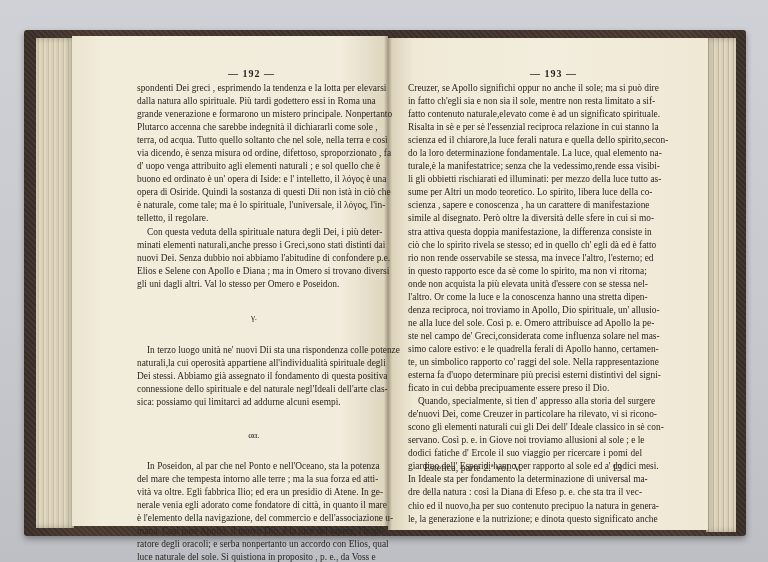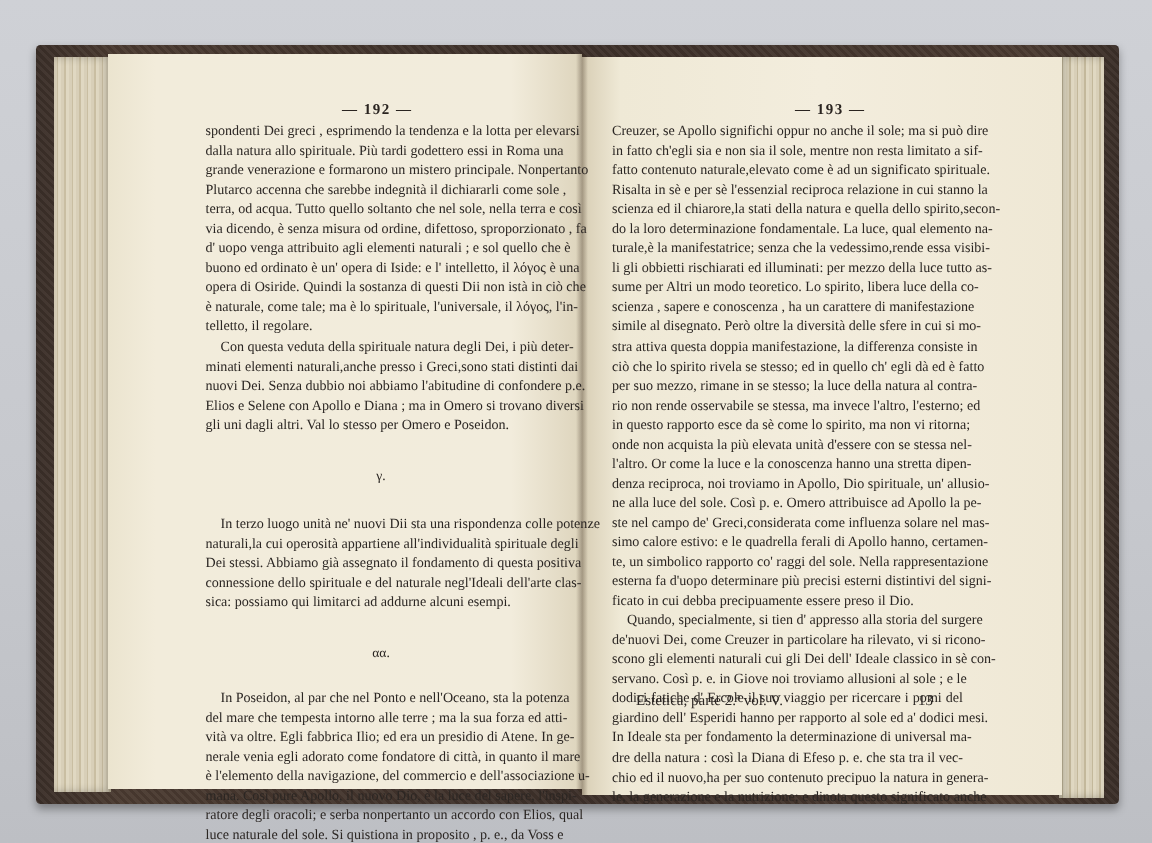--- a/index.html
+++ b/index.html
@@ -90,30 +90,29 @@
 </div>
 
 <div class="pagenum" style="left:500px;top:68px;margin-left:30px;">— 193 —</div>
 
 <div class="text" id="right-text" style="left:408px;top:82px;width:234px;">
   <div id="rp1">
       <span class="ln">Creuzer, se Apollo significhi oppur no anche il sole; ma si può dire</span>
       <span class="ln">in fatto ch'egli sia e non sia il sole, mentre non resta limitato a sif-</span>
       <span class="ln">fatto contenuto naturale,elevato come è ad un significato spirituale.</span>
       <span class="ln">Risalta in sè e per sè l'essenzial reciproca relazione in cui stanno la</span>
-      <span class="ln">scienza ed il chiarore,la stati della natura e quella dello spirito,secon-</span>
+      <span class="ln">scienza ed il chiarore,la luce ferali natura e quella dello spirito,secon-</span>
       <span class="ln">do la loro determinazione fondamentale. La luce, qual elemento na-</span>
       <span class="ln">turale,è la manifestatrice; senza che la vedessimo,rende essa visibi-</span>
       <span class="ln">li gli obbietti rischiarati ed illuminati: per mezzo della luce tutto as-</span>
       <span class="ln">sume per Altri un modo teoretico. Lo spirito, libera luce della co-</span>
       <span class="ln">scienza , sapere e conoscenza , ha un carattere di manifestazione</span>
       <span class="ln">simile al disegnato. Però oltre la diversità delle sfere in cui si mo-</span>
       <span class="ln">stra attiva questa doppia manifestazione, la differenza consiste in</span>
       <span class="ln">ciò che lo spirito rivela se stesso; ed in quello ch' egli dà ed è fatto</span>
-      <span class="ln">per suo mezzo, rimane in se stesso; la luce della natura al contra-</span>
       <span class="ln">rio non rende osservabile se stessa, ma invece l'altro, l'esterno; ed</span>
       <span class="ln">in questo rapporto esce da sè come lo spirito, ma non vi ritorna;</span>
       <span class="ln">onde non acquista la più elevata unità d'essere con se stessa nel-</span>
       <span class="ln">l'altro. Or come la luce e la conoscenza hanno una stretta dipen-</span>
       <span class="ln">denza reciproca, noi troviamo in Apollo, Dio spirituale, un' allusio-</span>
       <span class="ln">ne alla luce del sole. Così p. e. Omero attribuisce ad Apollo la pe-</span>
       <span class="ln">ste nel campo de' Greci,considerata come influenza solare nel mas-</span>
       <span class="ln">simo calore estivo: e le quadrella ferali di Apollo hanno, certamen-</span>
       <span class="ln">te, un simbolico rapporto co' raggi del sole. Nella rappresentazione</span>
       <span class="ln">esterna fa d'uopo determinare più precisi esterni distintivi del signi-</span>

